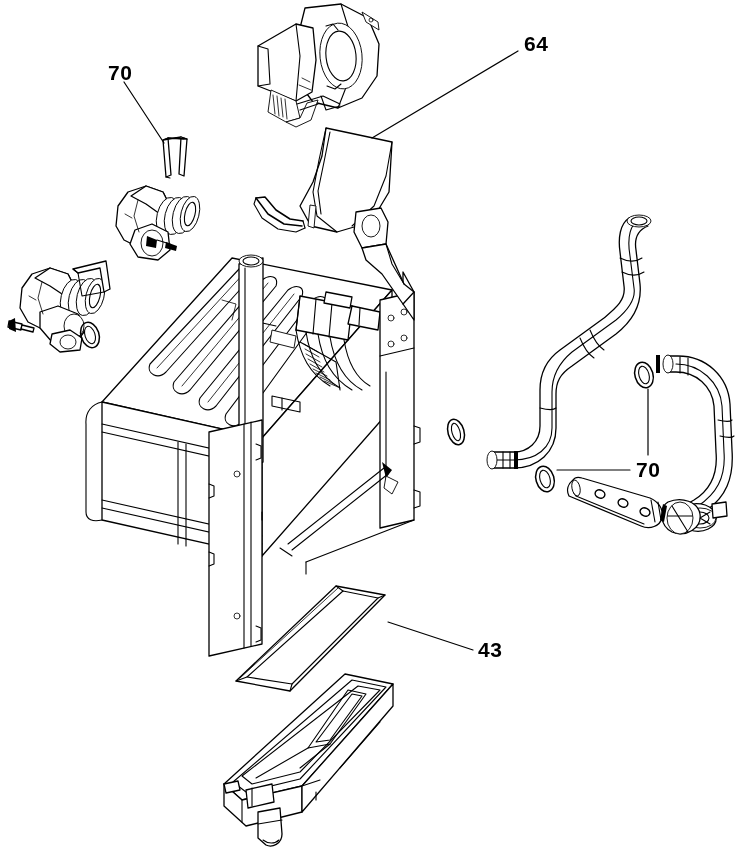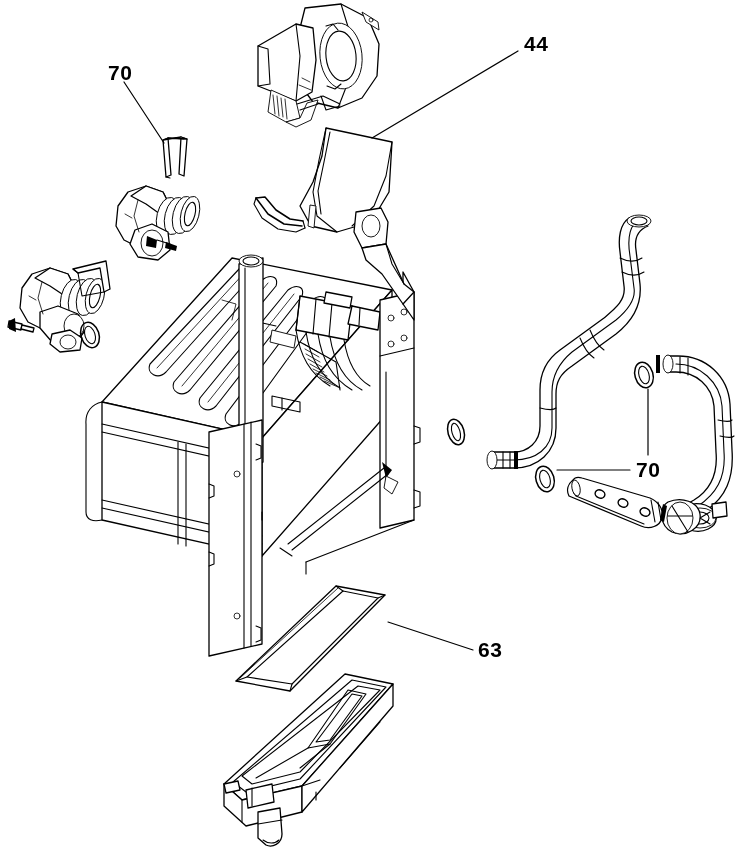--- a/index.html
+++ b/index.html
@@ -349,19 +349,19 @@
       <path class="ld" d="M630 470 L557 470"></path>
 
       <path class="ld" d="M648 455 L648 389"></path>
 
       <path class="ld" d="M473 650 L388 622"></path>
     </g>
   </svg>
 
   <div class="callout" id="lbl-70a">70</div>
 
-  <div class="callout" id="lbl-64">44</div>
+  <div class="callout" id="lbl-64">64</div>
 
   <div class="callout" id="lbl-70b">70</div>
 
-  <div class="callout" id="lbl-63">63</div>
+  <div class="callout" id="lbl-63">43</div>
 
 </div>
 
 </body></html>

